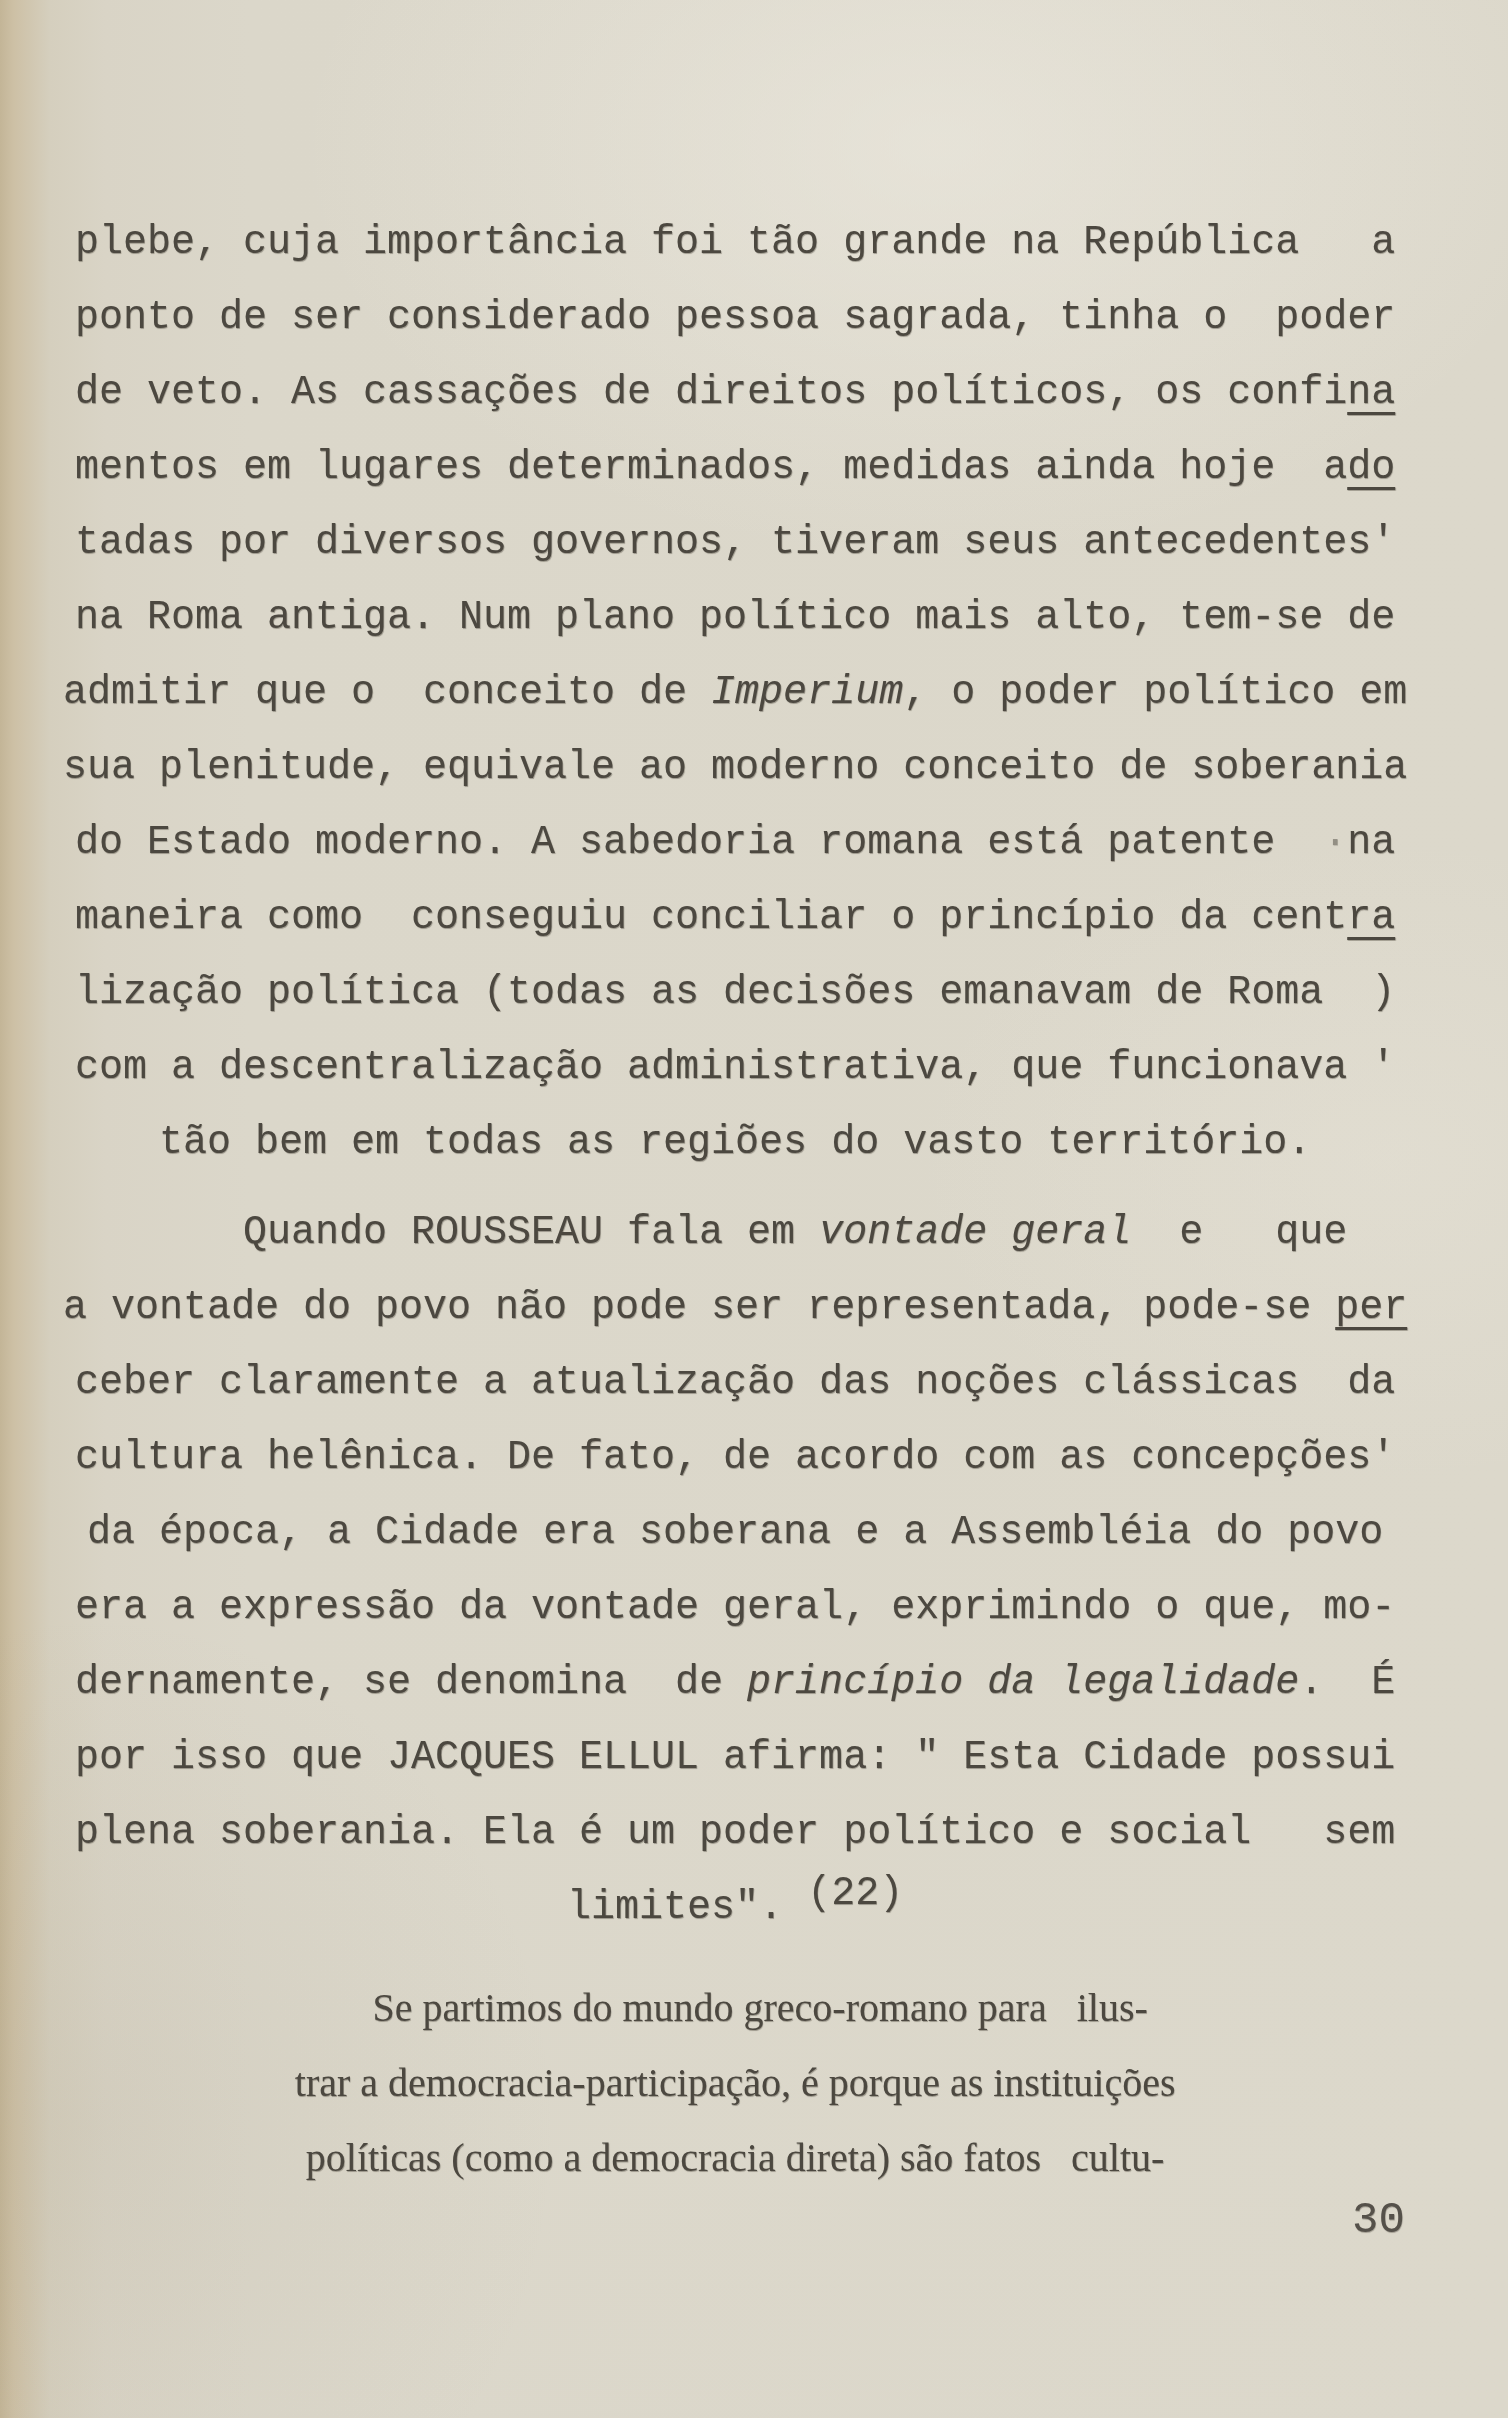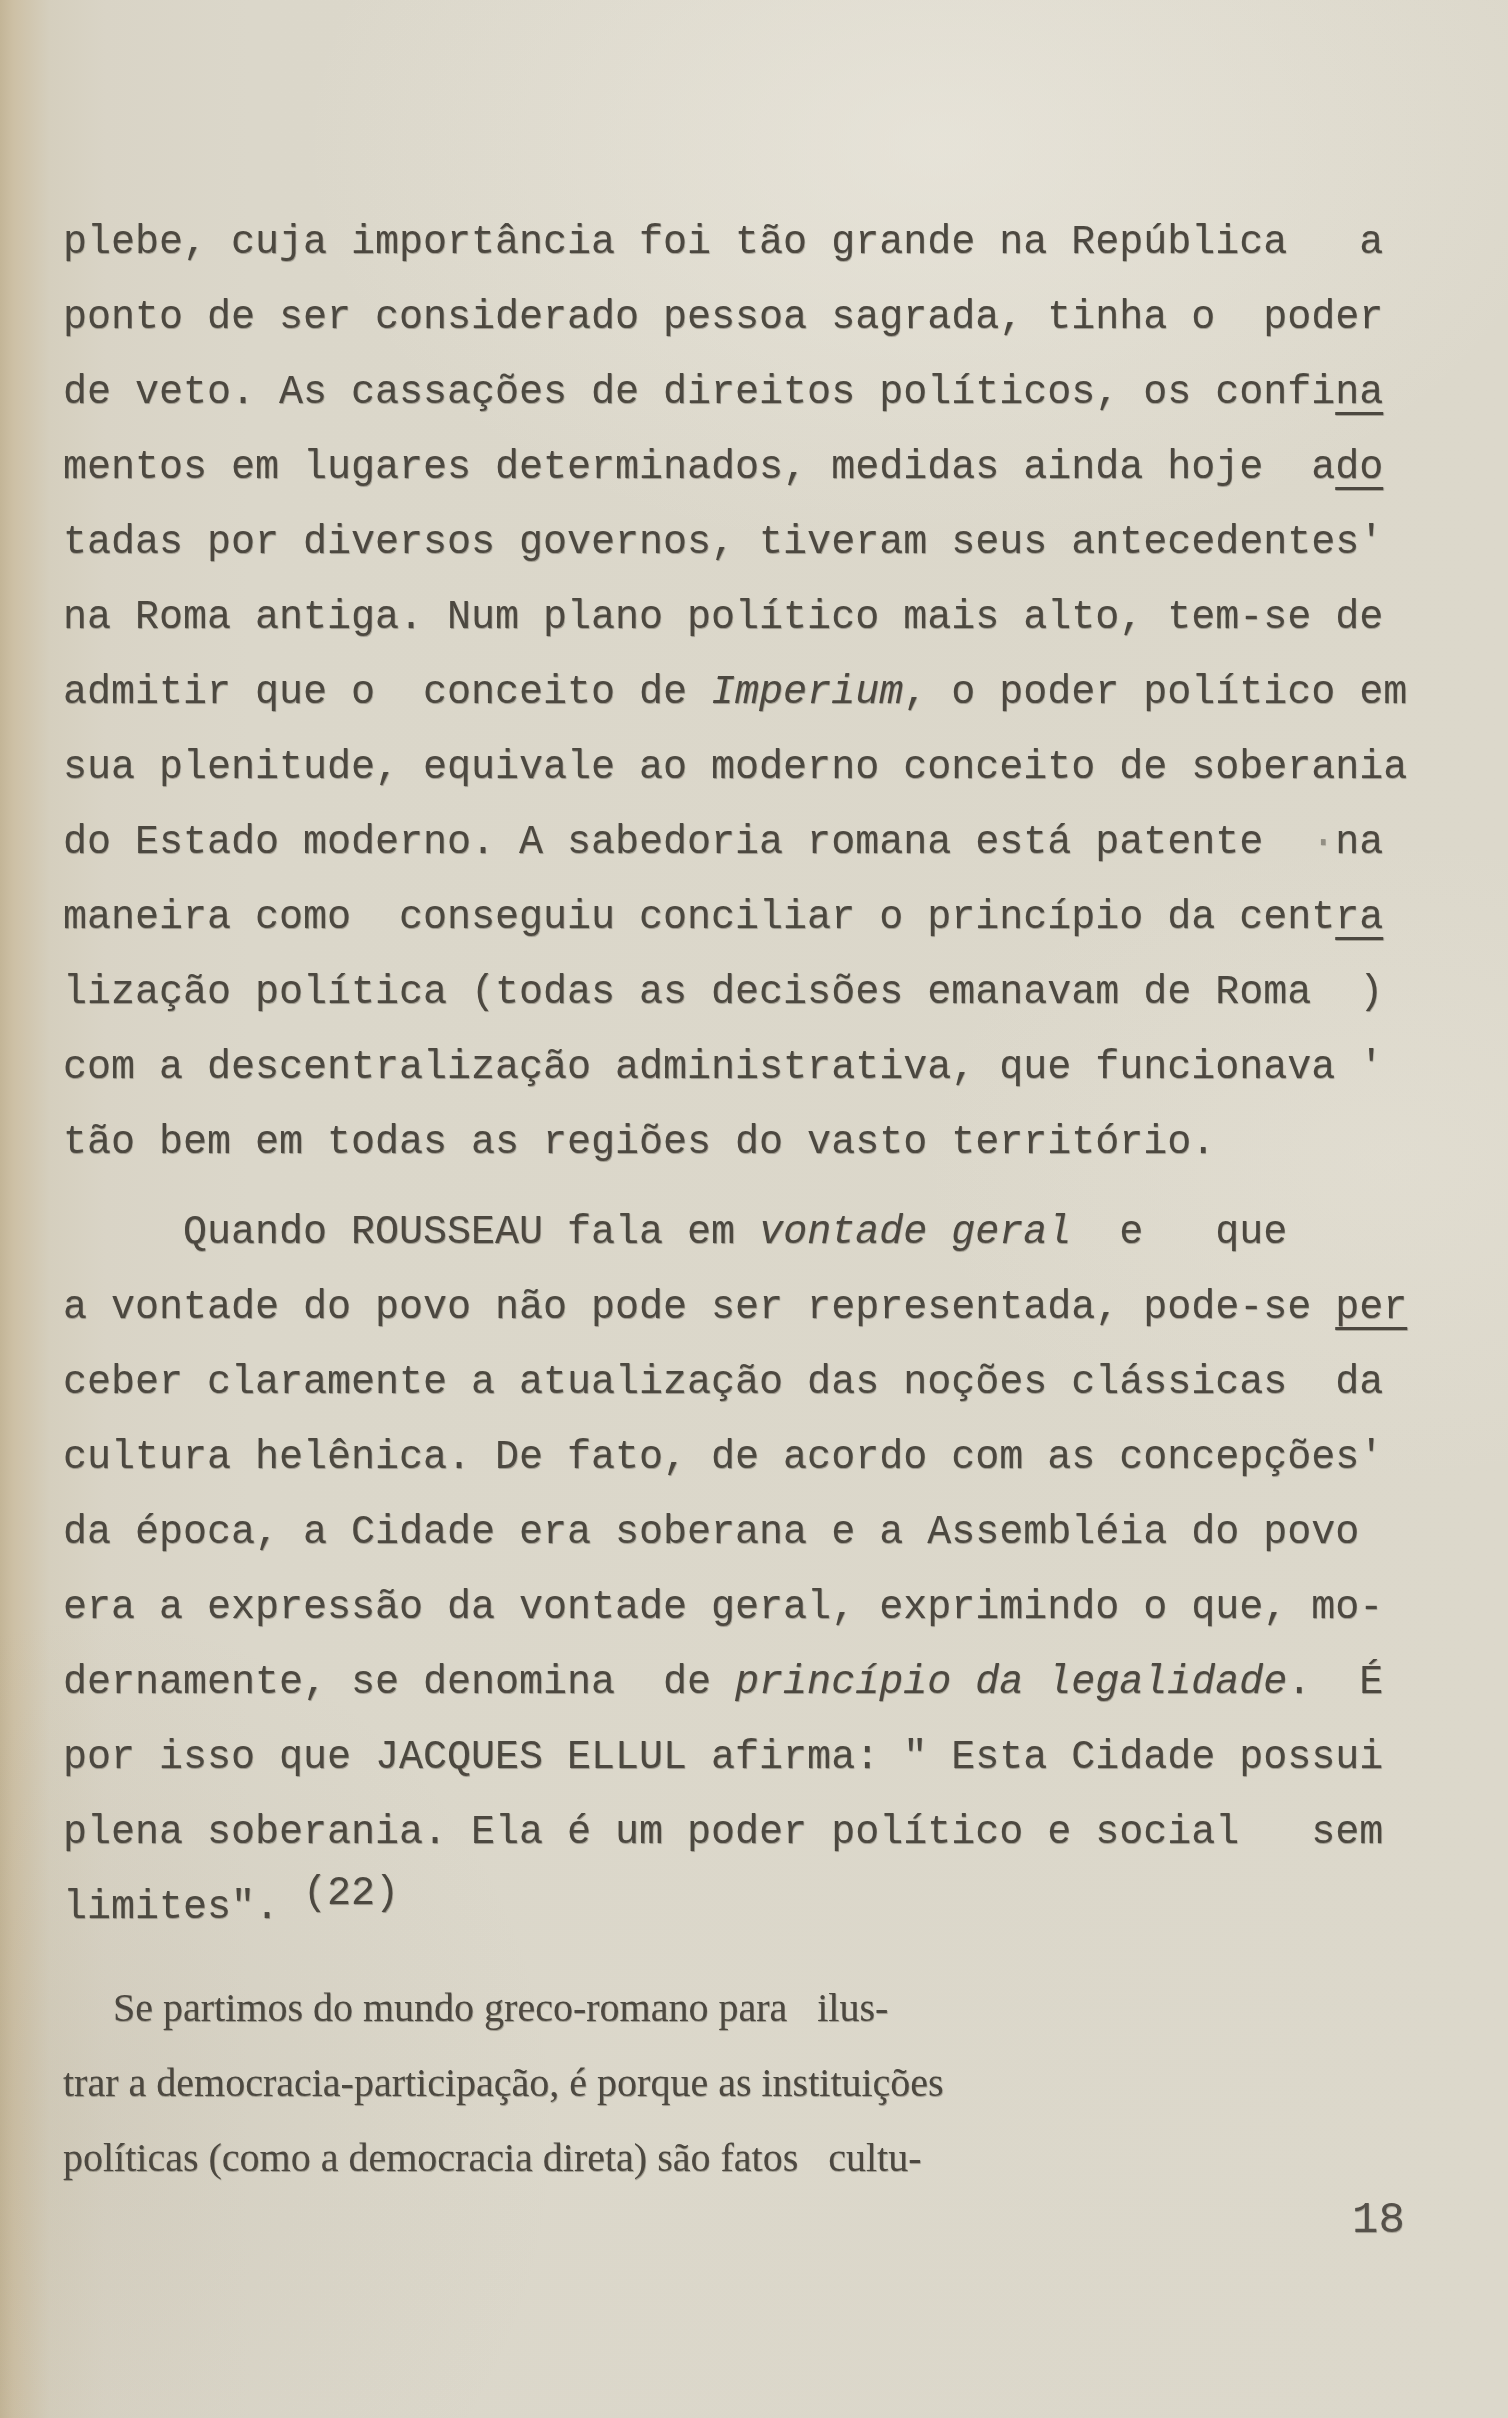--- a/index.html
+++ b/index.html
@@ -31,21 +31,21 @@
     left: 63px; top: 205px;
     font-size: 40px;
     line-height: 75px;
     color: #4c4840;
     white-space: pre;
     text-shadow: 0.6px 0.9px 0.7px rgba(58,52,42,0.38);
   }
   .para { margin: 0; }
   .para:nth-child(2) { margin-top: 15.3px; }
   .para:nth-child(3) { margin-top: 25px; font-family: Liberation Serif, serif; }
-  .line { height: 75px; }
+  .line { height: 75px; text-align: center; }
   .seg.n { }
   .seg.i { font-style: italic; }
   .seg.u {
     text-decoration: underline;
     text-decoration-thickness: 3.3px;
     text-underline-offset: 8.6px;
   }
   .seg.f { opacity: 0.5; }
   .seg.sup { position: relative; top: -14.3px; }
   .page-number {
@@ -54,15 +54,15 @@
     font-size: 44px;
     color: #55514a;
     text-shadow: 0.6px 0.9px 0.7px rgba(58,52,42,0.35);
   }
 </style>
 </head>
 <body>
 
 <div class="page">
   <div class="text-block"><div class="para"><div class="line"><span class="seg n">plebe, cuja importância foi tão grande na República   a</span></div><div class="line"><span class="seg n">ponto de ser considerado pessoa sagrada, tinha o  poder</span></div><div class="line"><span class="seg n">de veto. As cassações de direitos políticos, os confi</span><span class="seg u">na</span></div><div class="line"><span class="seg n">mentos em lugares determinados, medidas ainda hoje  a</span><span class="seg u">do</span></div><div class="line"><span class="seg n">tadas por diversos governos, tiveram seus antecedentes'</span></div><div class="line"><span class="seg n">na Roma antiga. Num plano político mais alto, tem-se de</span></div><div class="line"><span class="seg n">admitir que o  conceito de </span><span class="seg i">Imperium</span><span class="seg n">, o poder político em</span></div><div class="line"><span class="seg n">sua plenitude, equivale ao moderno conceito de soberania</span></div><div class="line"><span class="seg n">do Estado moderno. A sabedoria romana está patente  </span><span class="seg f">·</span><span class="seg n">na</span></div><div class="line"><span class="seg n">maneira como  conseguiu conciliar o princípio da cent</span><span class="seg u">ra</span></div><div class="line"><span class="seg n">lização política (todas as decisões emanavam de Roma  )</span></div><div class="line"><span class="seg n">com a descentralização administrativa, que funcionava '</span></div><div class="line"><span class="seg n">tão bem em todas as regiões do vasto território.</span></div></div><div class="para"><div class="line"><span class="seg n">     Quando ROUSSEAU fala em </span><span class="seg i">vontade geral</span><span class="seg n">  e   que</span></div><div class="line"><span class="seg n">a vontade do povo não pode ser representada, pode-se </span><span class="seg u">per</span></div><div class="line"><span class="seg n">ceber claramente a atualização das noções clássicas  da</span></div><div class="line"><span class="seg n">cultura helênica. De fato, de acordo com as concepções'</span></div><div class="line"><span class="seg n">da época, a Cidade era soberana e a Assembléia do povo</span></div><div class="line"><span class="seg n">era a expressão da vontade geral, exprimindo o que, mo-</span></div><div class="line"><span class="seg n">dernamente, se denomina  de </span><span class="seg i">princípio da legalidade</span><span class="seg n">.  É</span></div><div class="line"><span class="seg n">por isso que JACQUES ELLUL afirma: " Esta Cidade possui</span></div><div class="line"><span class="seg n">plena soberania. Ela é um poder político e social   sem</span></div><div class="line"><span class="seg n">limites". </span><span class="seg sup">(22)</span></div></div><div class="para"><div class="line"><span class="seg n">     Se partimos do mundo greco-romano para   ilus-</span></div><div class="line"><span class="seg n">trar a democracia-participação, é porque as instituições</span></div><div class="line"><span class="seg n">políticas (como a democracia direta) são fatos   cultu-</span></div></div></div>
-  <div class="page-number">18</div>
+  <div class="page-number">30</div>
 </div>
 
 
 </body></html>

